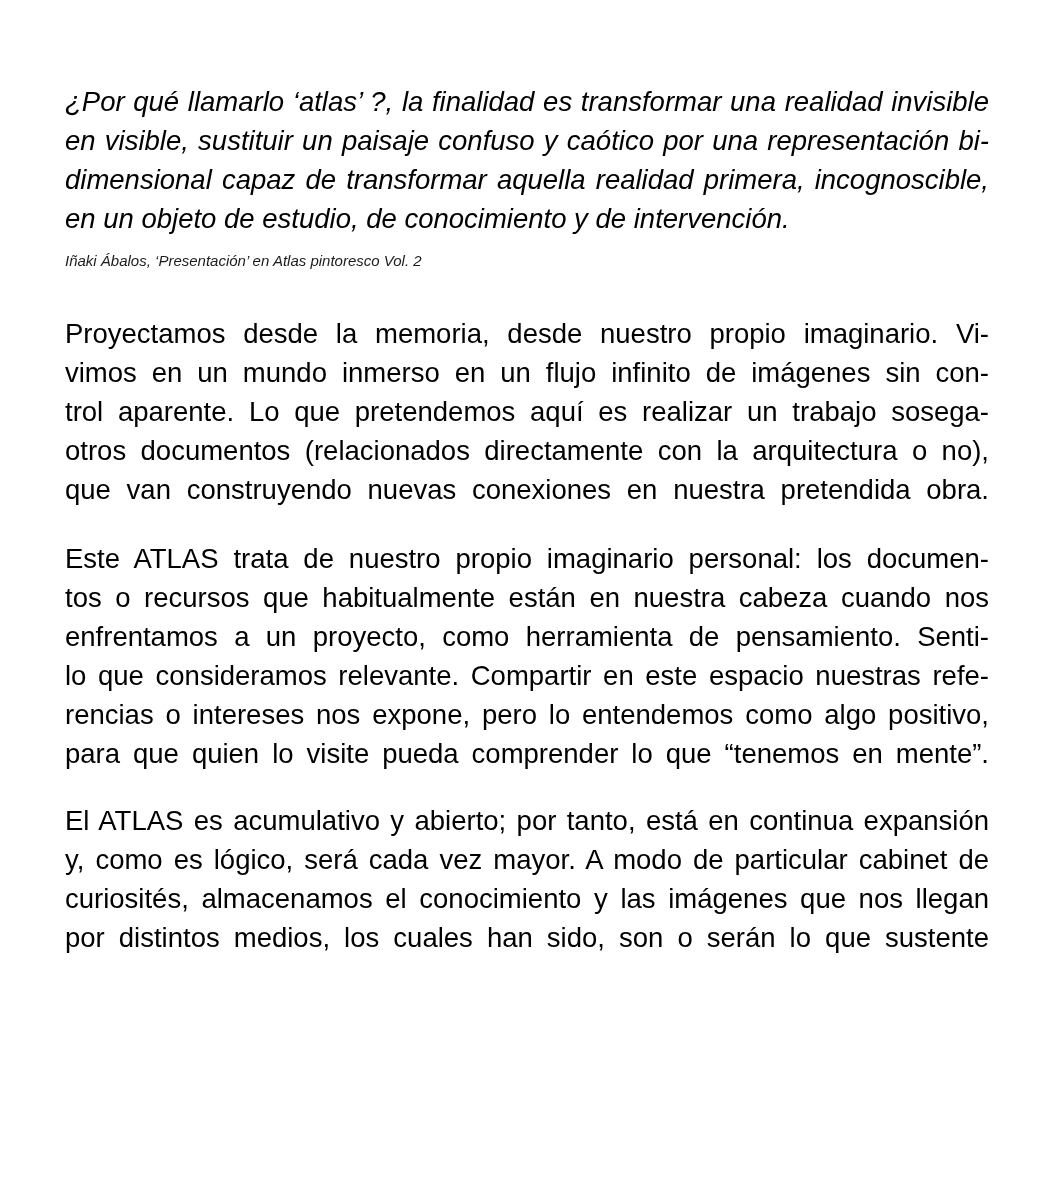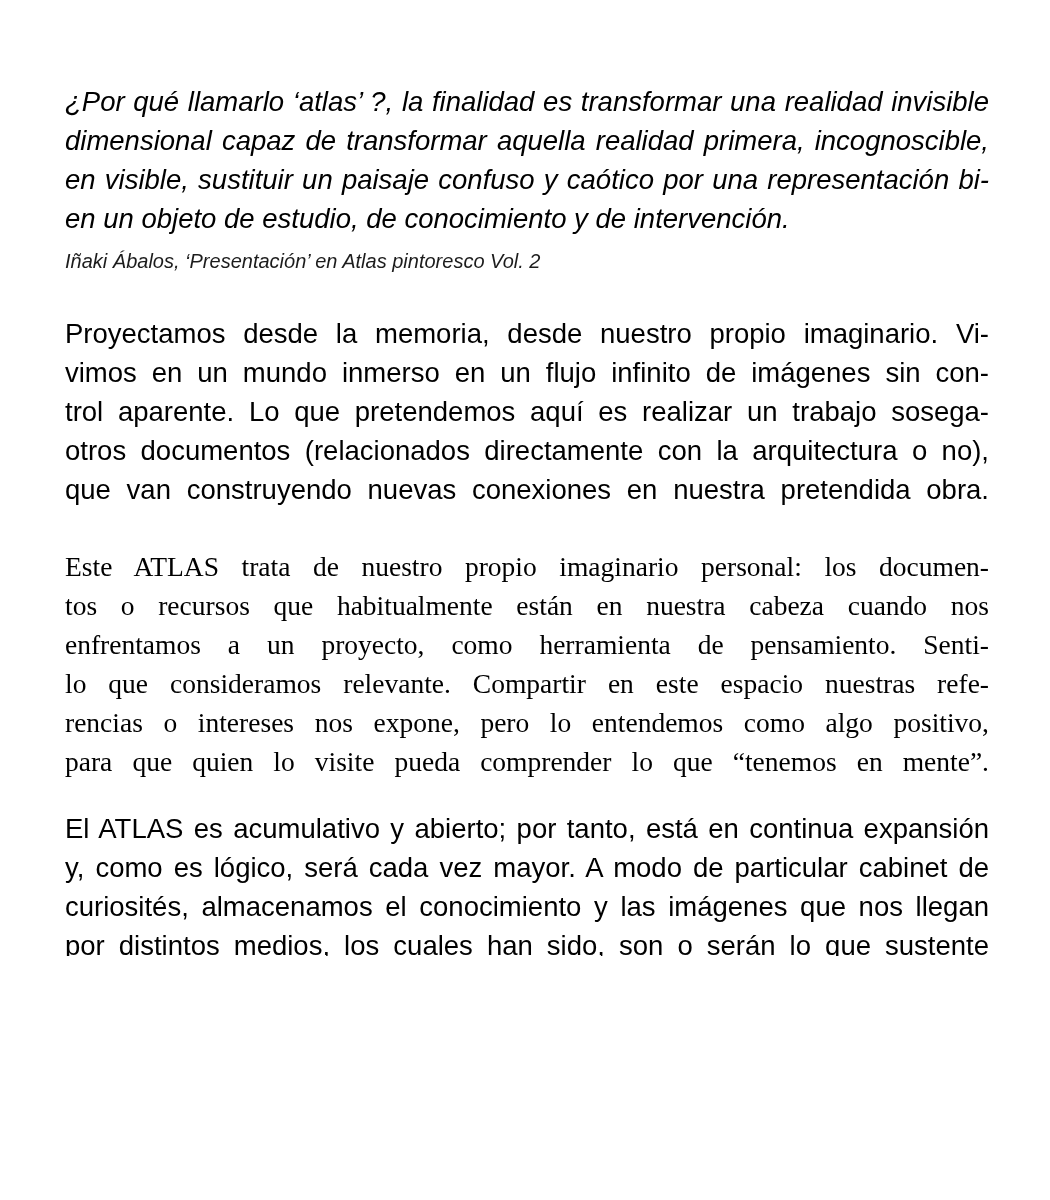--- a/index.html
+++ b/index.html
@@ -35,50 +35,50 @@
   .quote {
     margin: 0;
     font-style: italic;
     font-size: 27.5px;
   }
   .attribution {
     margin-top: 12px;
     height: 22px;
     line-height: 22px;
     font-style: italic;
-    font-size: 20px;
+    font-size: 15px;
     color: #1c1c1c;
     overflow: hidden;
   }
   .para {
     font-size: 27.5px;
   }
   .para-1 { margin-top: 42px; }
-  .para-2 { margin-top: 38px; font-family: Liberation Serif, serif; }
+  .para-2 { margin-top: 30px; }
   .para-3 { margin-top: 28px; }
   .it { }
   .signature {
     margin-top: 17px;
     height: 39px;
     line-height: 39px;
     font-size: 29px;
     text-align: left;
     padding-right: 12px;
   }
 </style>
 </head>
 <body>
 
 <div class="page">
   <div class="column">
 
     <blockquote class="quote">
       <div class="line">¿Por qué llamarlo ‘atlas’ ?, la finalidad es transformar una realidad invisible</div>
+      <div class="line">en visible, sustituir un paisaje confuso y caótico por una representación bi-</div>
       <div class="line">dimensional capaz de transformar aquella realidad primera, incognoscible,</div>
-      <div class="line">en visible, sustituir un paisaje confuso y caótico por una representación bi-</div>
       <div class="line end">en un objeto de estudio, de conocimiento y de intervención.</div>
     </blockquote>
 
     <div class="attribution">Iñaki Ábalos, ‘Presentación’ en Atlas pintoresco Vol. 2</div>
 
     <div class="para para-1">
       <div class="line">Proyectamos desde la memoria, desde nuestro propio imaginario. Vi-</div>
       <div class="line">vimos en un mundo inmerso en un flujo infinito de imágenes sin con-</div>
       <div class="line">trol aparente. Lo que pretendemos aquí es realizar un trabajo sosega-</div>
       <div class="line">otros documentos (relacionados directamente con la arquitectura o no),</div>

